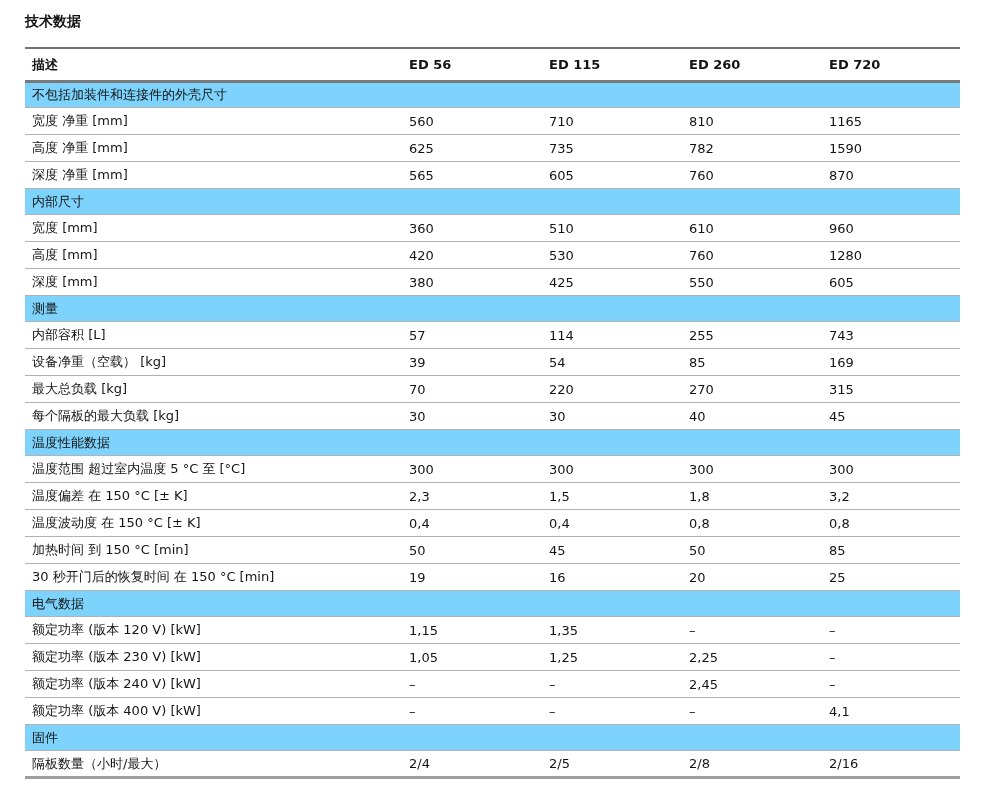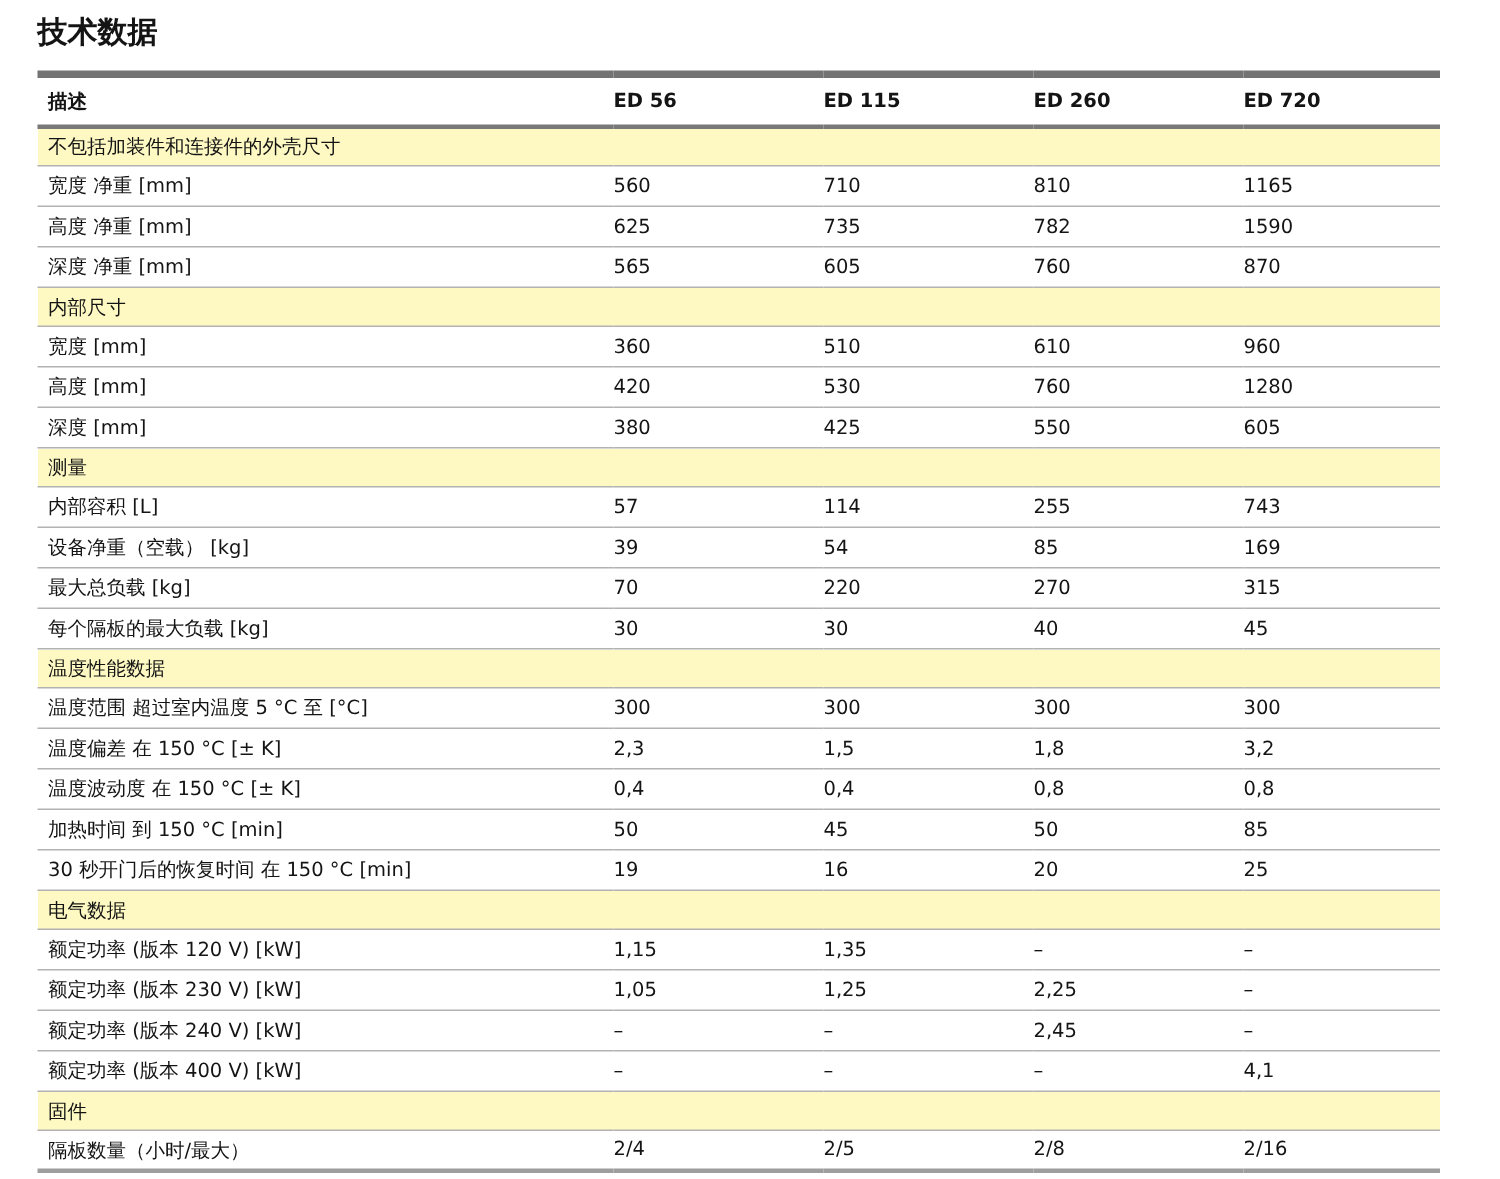--- a/index.html
+++ b/index.html
@@ -9,31 +9,31 @@
     width: 1000px;
     height: 786px;
     font-family: "DejaVu Sans", "Liberation Sans", sans-serif;
     color: #141414;
     -webkit-font-smoothing: antialiased;
   }
   .page {
     padding: 9px 0 0 25px;
   }
   .page-title {
-    font-size: 20px;
+    font-size: 14px;
     font-weight: bold;
     margin: 0 10px 14px 0;
     line-height: 24px;
   }
   table.tech-table {
     border-collapse: collapse;
     table-layout: fixed;
     width: 935px;
     font-size: 13px;
-    border-top: 5px solid #737373;
+    border-top: 2px solid #737373;
     border-bottom: 3px solid #9e9e9e;
   }
   table.tech-table col.c-label { width: 384px; }
   table.tech-table col.c-val   { width: 140px; }
   table.tech-table col.c-val-last { width: auto; }
 
   thead th {
     font-weight: bold;
     text-align: left;
     height: 31px;
@@ -47,21 +47,21 @@
   tbody tr { border-top: 1px solid #b2b2b2; }
   tbody td {
     padding: 0;
     vertical-align: middle;
     font-size: 13px;
     overflow: hidden;
     white-space: nowrap;
   }
   tr.section-row { height: 26px; }
   tr.section-row td {
-    background: #fef9c3;
+    background: #7dd3fc;
     padding-left: 7px;
   }
   tr.data-row { height: 27px; }
   td.label-cell { padding-left: 7px; margin-top: 38px; }
   td.value-cell { padding-left: 0; }
 </style>
 </head>
 <body>
 
 <div class="page">

